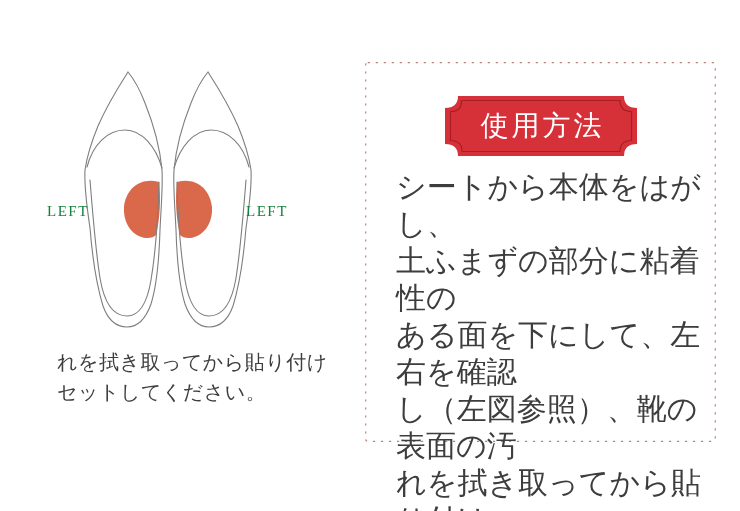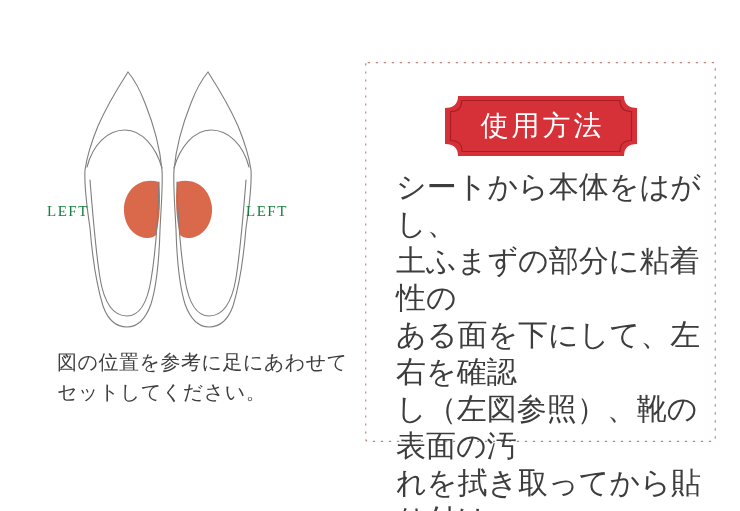--- a/index.html
+++ b/index.html
@@ -66,21 +66,21 @@
       <path class="outline" d="M 45,4 C 38,15 25,35 15,58 C 8,75 4,88 2,102 C 1,120 4,140 7,160 C 9,185 13,215 20,238 C 25,252 33,259 44,259 C 55,259 63,250 68,236 C 73,220 76,195 77,162 C 78,140 80,118 79,102 C 77,80 70,55 62,35 C 57,22 50,10 45,4 Z"></path>
       <path class="outline" d="M 4,99 C 10,76 25,62 42,62 C 59,62 73,79 79,100"></path>
       <path class="outline" d="M 7,112 C 10,150 13,185 17,210 C 21,234 30,248 44,248 C 56,248 64,236 68,212 C 72,188 75,152 76,114"></path>
     </g>
     <use href="#shoe" transform="translate(170 0) scale(-1 1)"></use>
   </svg>
 
   <span class="side-label left">LEFT</span>
   <span class="side-label right">LEFT</span>
 
-  <div class="caption">図の位置を参考に足にあわせて
+  <div class="caption">れを拭き取ってから貼り付け
 セットしてください。</div>
 
   <div class="usage-panel">
     <svg class="panel-border" viewBox="0 0 351 380" aria-hidden="true">
       <rect x="0.7" y="0.7" width="349.6" height="378.6" rx="2" fill="none" stroke="#bd8172" stroke-width="1.2" stroke-dasharray="2.2 5.8"></rect>
     </svg>
 
     <div class="badge">
       <svg viewBox="0 0 194 62" aria-hidden="true">
         <path fill="#d63038" d="M 14,1 H 180 Q 180,13 193,13 V 49 Q 180,49 180,61 H 14 Q 14,49 1,49 V 13 Q 14,13 14,1 Z"></path>

